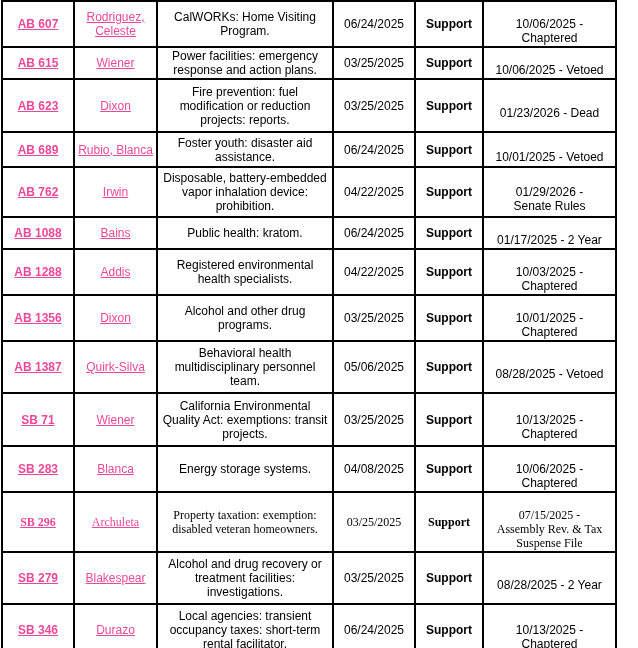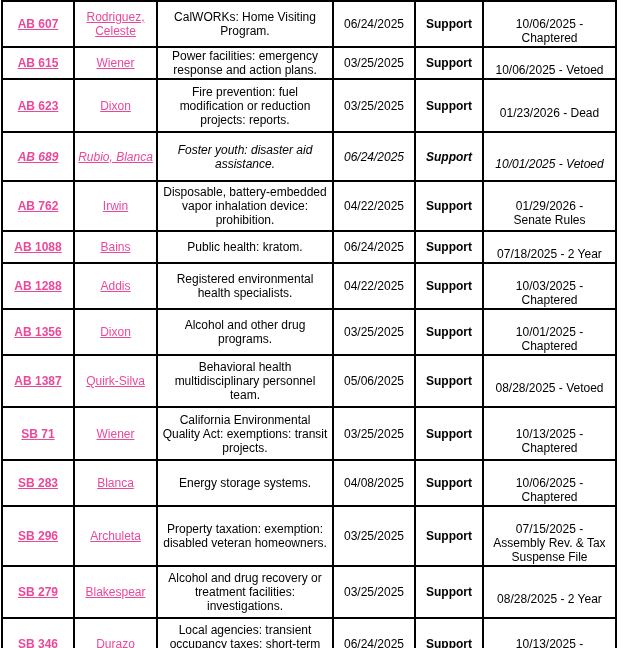--- a/index.html
+++ b/index.html
@@ -42,29 +42,29 @@
   td.position-cell {
     font-weight: bold;
   }
   td.status-cell {
     white-space: pre-line;
   }
   
   tbody tr:nth-child(1)  { height: 35px; }
   tbody tr:nth-child(2)  { height: 21px; }
   tbody tr:nth-child(3)  { height: 53px; }
-  tbody tr:nth-child(4)  { height: 49px; font-style: italic; }
+  tbody tr:nth-child(4)  { height: 35px; }
   tbody tr:nth-child(5)  { height: 50px; }
   tbody tr:nth-child(6)  { height: 21px; border-radius: 7px; }
   tbody tr:nth-child(7)  { height: 35px; margin-left: 23px; }
   tbody tr:nth-child(8)  { height: 35px; border-radius: 9px; }
   tbody tr:nth-child(9)  { height: 52px; }
   tbody tr:nth-child(10) { height: 53px; }
   tbody tr:nth-child(11) { height: 34px; }
-  tbody tr:nth-child(12) { height: 52px; }
+  tbody tr:nth-child(12) { height: 52px; font-family: Liberation Serif, serif; }
   tbody tr:nth-child(13) { height: 52px; }
   tbody tr:nth-child(14) { height: 52px; }
   tbody tr:nth-child(15) { height: 48px; }
   tbody tr:nth-child(16) { height: 30px; }
 </style>
 </head>
 <body>
 
 <table class="bills">
   <colgroup>
@@ -188,21 +188,21 @@
     <td class="description-cell">
       <span>Public health: kratom.</span>
     </td>
     <td class="date-cell">
       <span>06/24/2025</span>
     </td>
     <td class="position-cell">
       <span>Support</span>
     </td>
     <td class="status-cell">
-      <span>07/18/2025 - 2 Year</span>
+      <span>01/17/2025 - 2 Year</span>
     </td>
   </tr>
       <tr>
     <td class="bill-cell">
       <a>AB 1288</a>
     </td>
     <td class="author-cell">
       <a>Addis</a>
     </td>
     <td class="description-cell">

